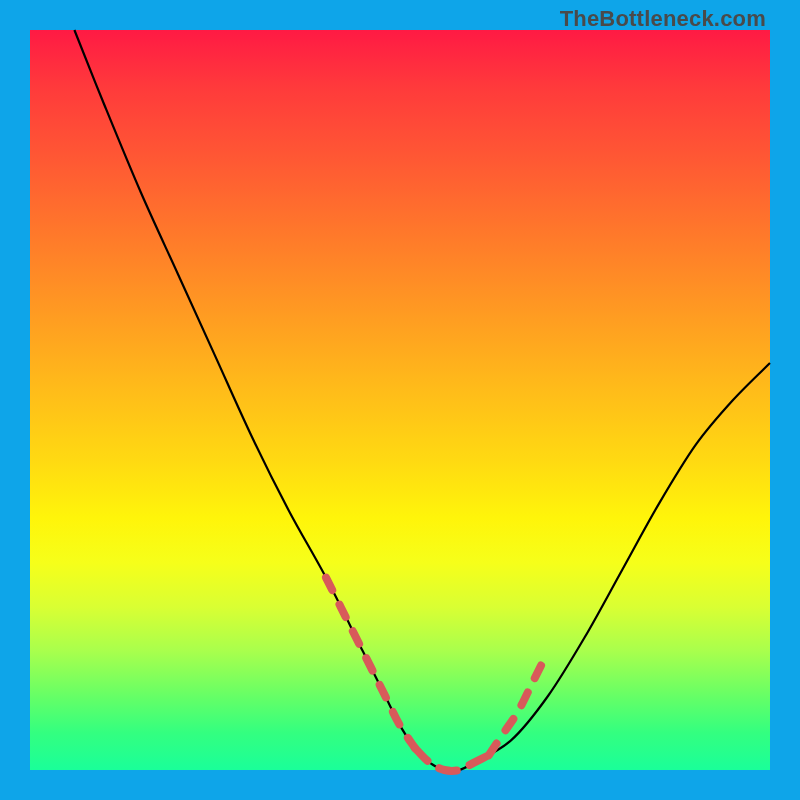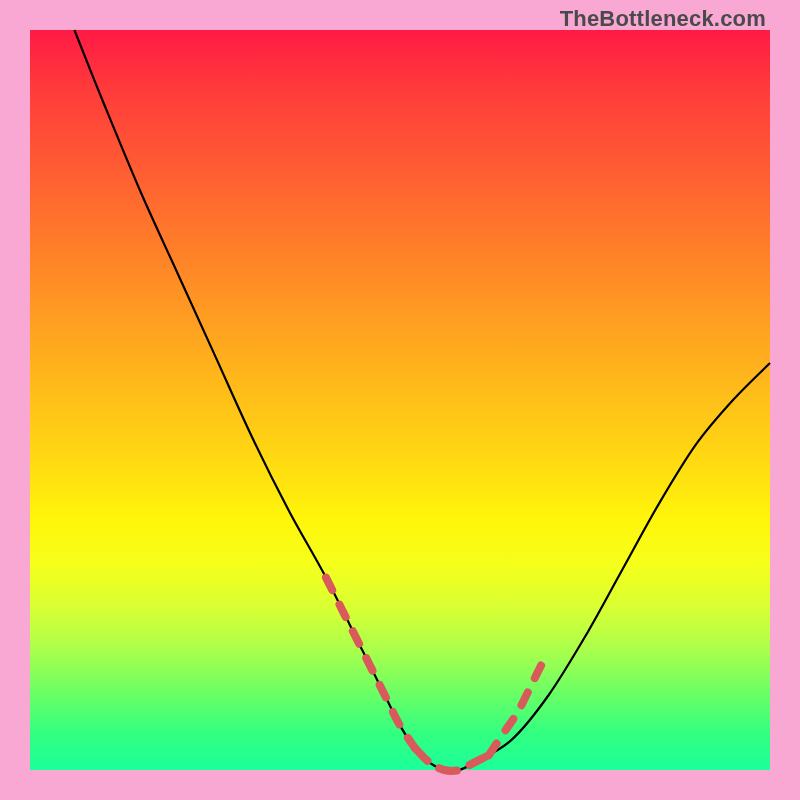--- a/index.html
+++ b/index.html
@@ -7,21 +7,21 @@
     padding: 0;
     width: 800px;
     height: 800px;
     background: #000;
     overflow: hidden;
     font-family: Arial, Helvetica, sans-serif;
   }
   .frame {
     position: absolute;
     inset: 0;
-    background: #f9a8d4;
+    background: #0ea5e9;
   }
   .plot-area {
     position: absolute;
     left: 30px;
     top: 30px;
     width: 740px;
     height: 740px;
     
     background: linear-gradient(
       to bottom,

